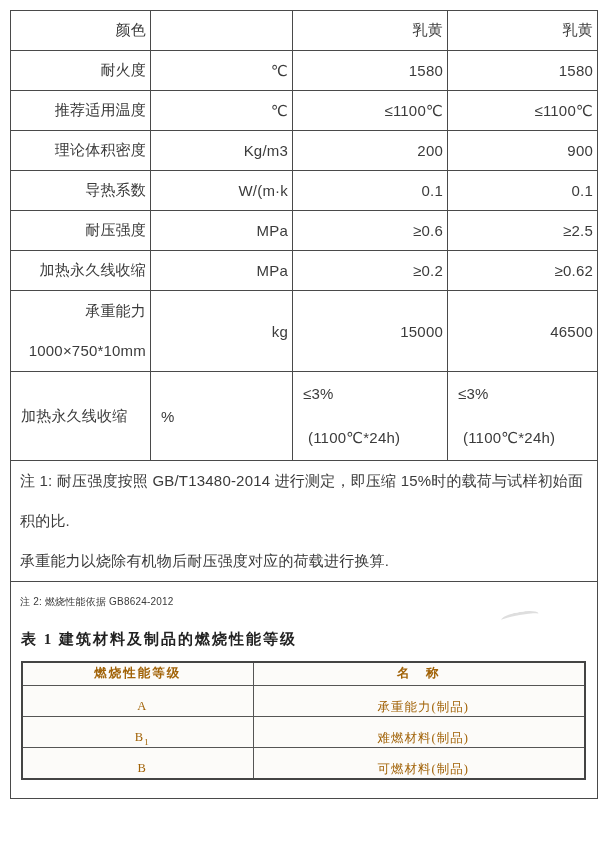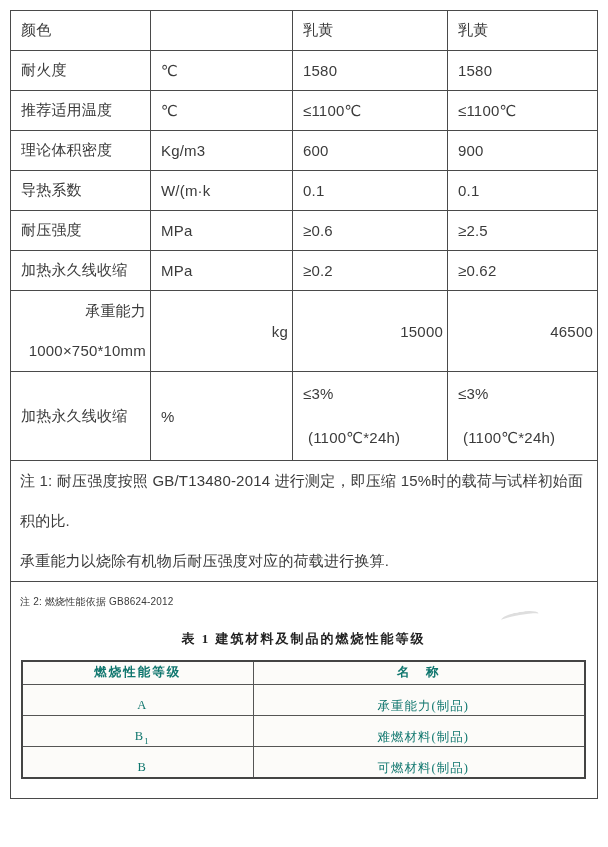--- a/index.html
+++ b/index.html
@@ -24,64 +24,64 @@
   .spec-table td {
     border: 1px solid #4a4a4a;
     padding: 0 4px 0 10px;
     font-size: 15px;
     color: #3b3b3b;
     vertical-align: middle;
     overflow: hidden;
     letter-spacing: 0.2px;
   }
   tr.r-head  { height: 42px; }
-  tr.r-std   { height: 40px; }
+  tr.r-std   { height: 40px; text-align: right; }
   tr.r-load  { height: 80px; text-align: right; }
   tr.r-shrink{ height: 86px; }
   tr.r-note1 { height: 80px; }
   tr.r-note2 { height: 217px; }
   tr.r-load td .ln { line-height: 40px; }
   tr.r-shrink td.val .ln { line-height: 44px; }
   tr.r-shrink td.val .ln2 { padding-left: 5px; }
   tr.r-note1 td { line-height: 40px; padding-left: 9px; }
   tr.r-note2 td { vertical-align: top; padding: 13px 0 0 9px; position: relative; }
   .note2-line { font-size: 10px; }
   .scan {
     margin: 0 auto;
     width: 565px;
     margin-left: 1px;
     margin-top: 21px;
     filter: blur(0.4px);
     font-family: "Liberation Serif", "DejaVu Serif", serif;
     color: #2d2d2d;
   }
   .scan-caption {
-    text-align: center;
+    text-align: left;
     font-weight: bold;
-    font-size: 13px;
+    font-size: 15px;
     letter-spacing: 2px;
     color: #222;
     margin-bottom: 12px;
   }
   table.scan-table {
     width: 563px;
     border-collapse: collapse;
     table-layout: fixed;
     border: 2px solid #444;
     background: #fcfbf9;
   }
   .scan-table col.sc1 { width: 231px; }
   .scan-table col.sc2 { width: 332px; }
   .scan-table th, .scan-table td {
     border: 1px solid #555;
     height: 22px;
     text-align: center;
     font-size: 12.5px;
     font-weight: normal;
-    color: #0f766e;
+    color: #a16207;
     letter-spacing: 1px;
   }
   .scan-table th { height: 23px; font-weight: bold; letter-spacing: 2px; }
   .scan-table sub { font-size: 9px; }
   .artifact {
     position: absolute;
     top: 30px; right: 58px;
     width: 38px; height: 10px;
     border-top: 3px solid rgba(145,145,145,0.30);
     border-radius: 50%;
@@ -113,21 +113,21 @@
   </tr>
   <tr class="r-std">
     <td>推荐适用温度</td>
     <td>℃</td>
     <td>≤1100℃</td>
     <td>≤1100℃</td>
   </tr>
   <tr class="r-std">
     <td>理论体积密度</td>
     <td>Kg/m3</td>
-    <td>600</td>
+    <td>200</td>
     <td>900</td>
   </tr>
   <tr class="r-std">
     <td>导热系数</td>
     <td>W/(m·k</td>
     <td>0.1</td>
     <td>0.1</td>
   </tr>
   <tr class="r-std">
     <td>耐压强度</td>

